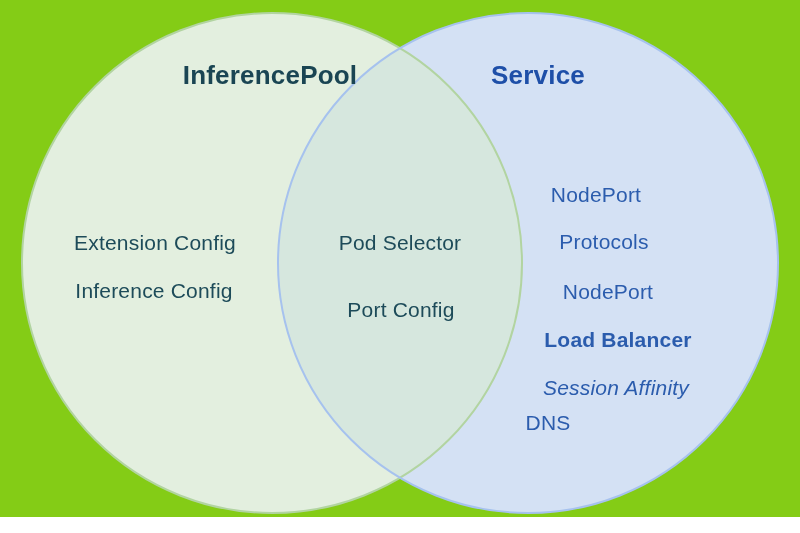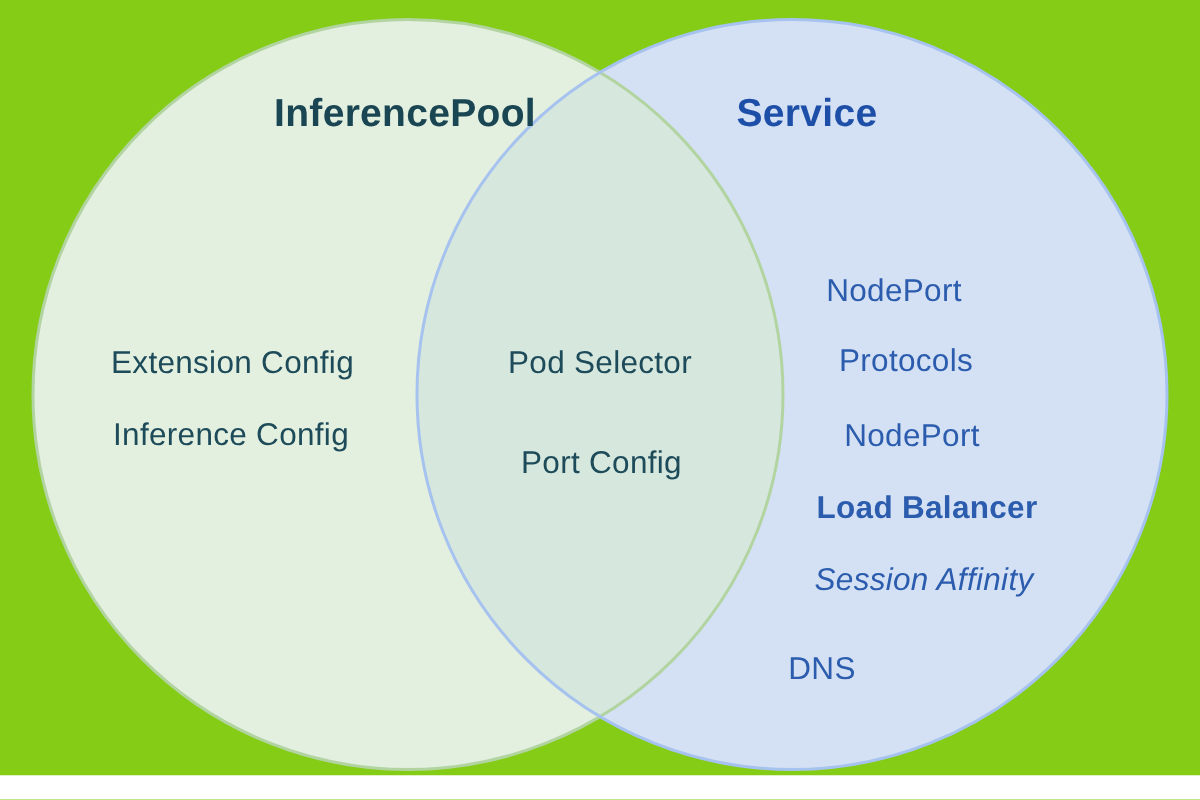--- a/index.html
+++ b/index.html
@@ -52,21 +52,21 @@
 
   #item-pod-selector { left: 400px; top: 242px; }
   #item-port-config  { left: 401px; top: 290px; margin-top: 19px; }
 
   #item-multiple-ports   { left: 595px; top: 146px; }
   #item-protocols        { left: 596px; top: 194px; }
   #item-clusterip        { left: 604px; top: 241px; }
   #item-nodeport         { left: 608px; top: 291px; }
   #item-load-balancer    { left: 618px; top: 339px; font-weight: bold; }
   #item-session-affinity { left: 616px; top: 387px; font-style: italic; }
-  #item-dns              { left: 548px; top: 446px; text-align: right; }
+  #item-dns              { left: 548px; top: 422px; text-align: right; }
 </style>
 </head>
 <body>
 
 <div id="canvas">
 
   <svg id="venn-svg" viewBox="0 0 800 533" aria-hidden="true">
     <defs>
       <clipPath id="blueClip">
         <circle cx="528" cy="263" r="250"></circle>

